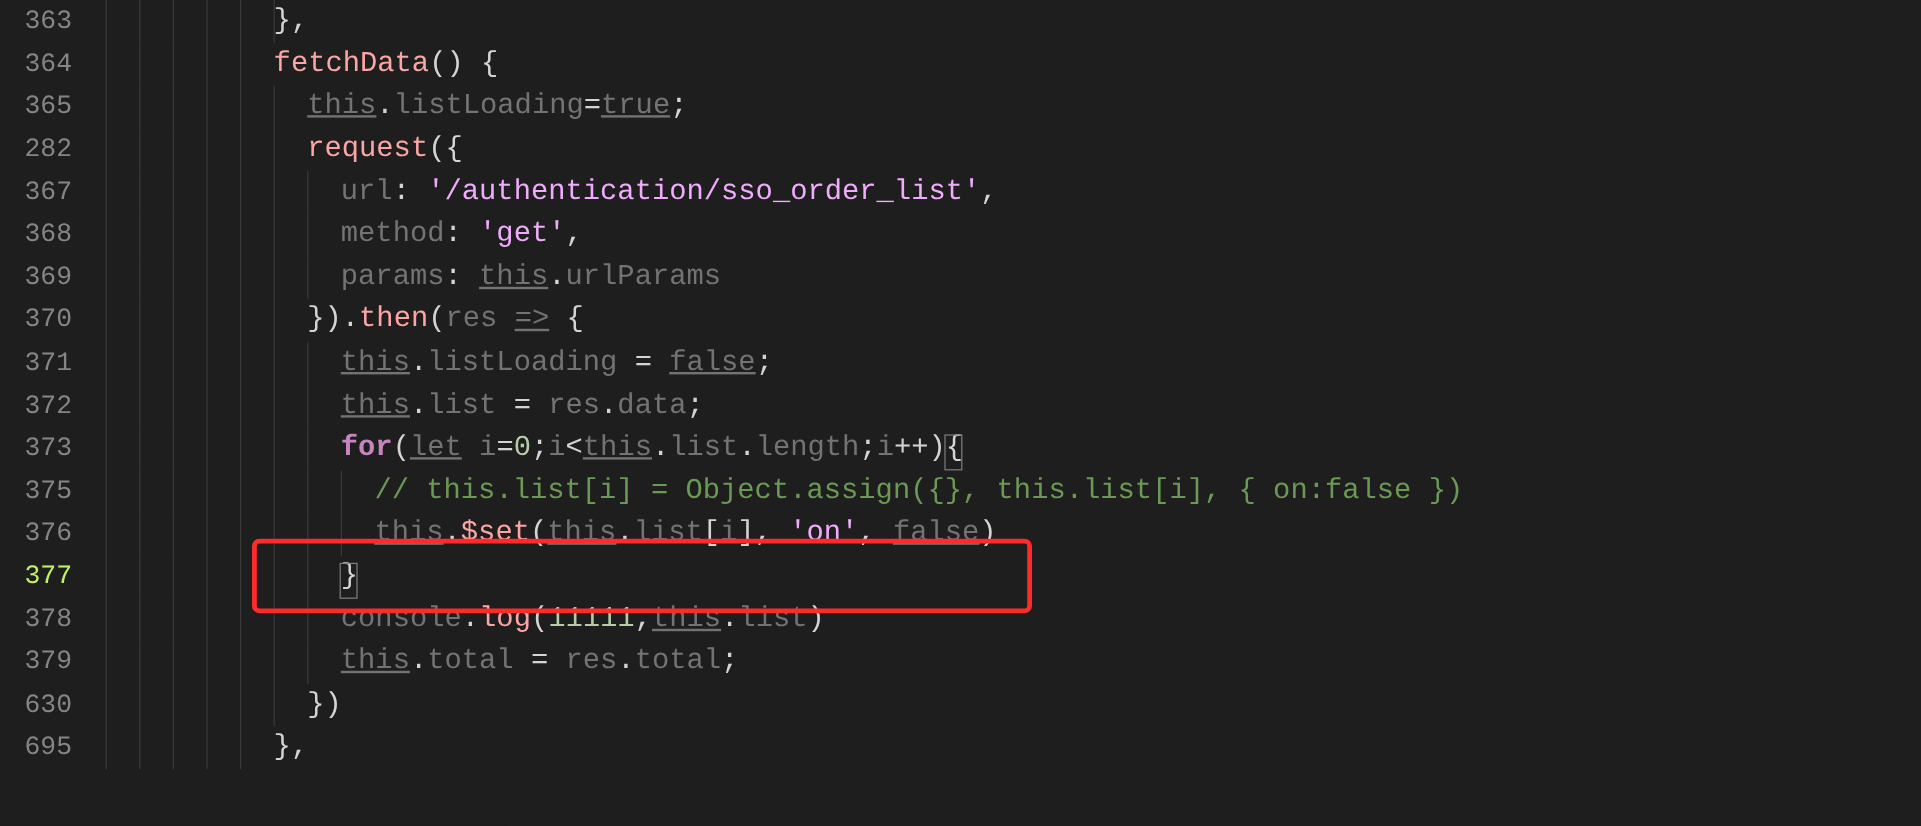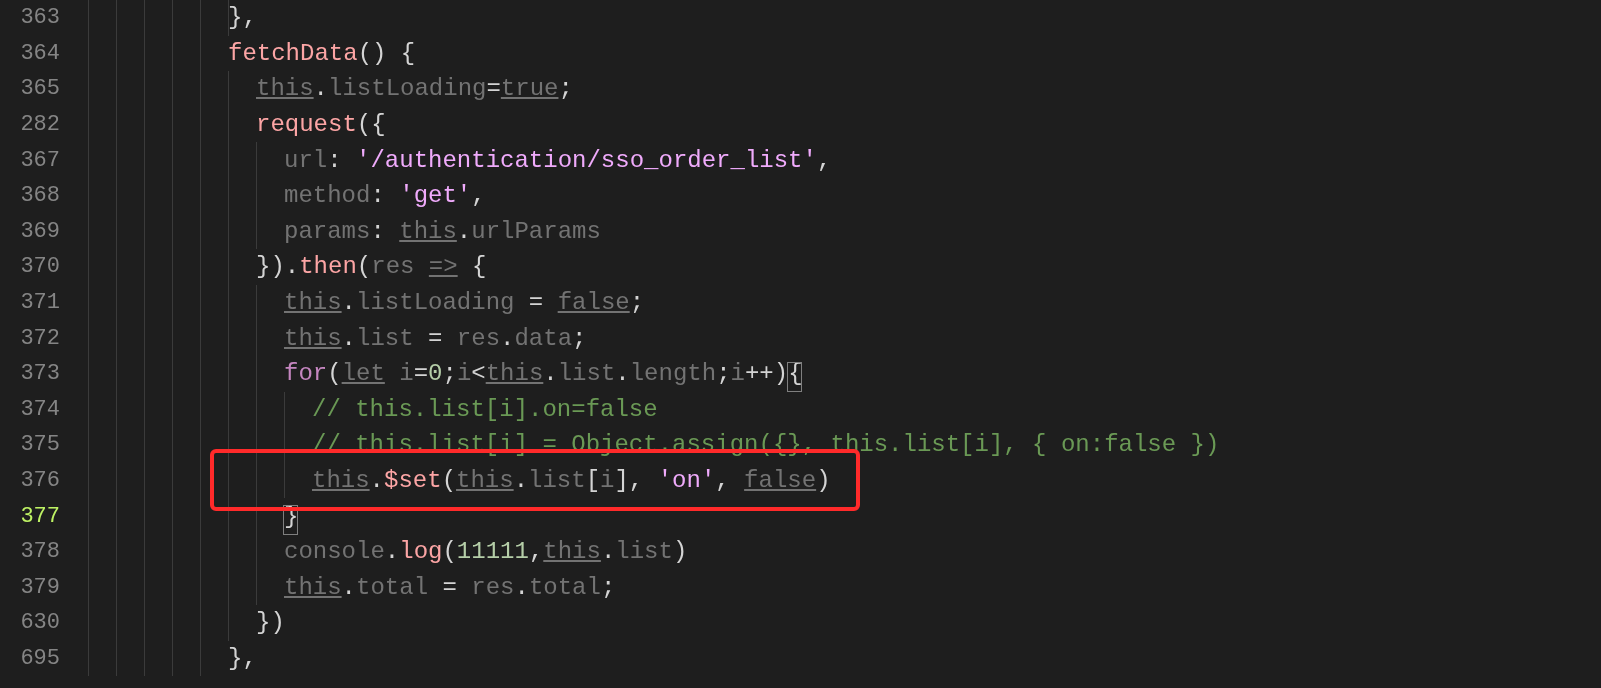--- a/index.html
+++ b/index.html
@@ -62,21 +62,21 @@
   .code span { display: inline; }
 
   
   .tk-key   { color: #737373; text-decoration: underline; }  
   .tk-fn    { color: #fca5a5; }  
   .tk-prop  { color: #737373; }  
   .tk-str   { color: #f0abfc; }  
   .tk-num   { color: #b5cea8; }  
   .tk-pun   { color: #d4d4d4; }  
   .tk-com   { color: #6a9955; }  
-  .tk-ctl   { color: #c586c0; }  
+  .tk-ctl   { color: #c586c0; font-weight: bold; }  
   .bracket-box {
     position: absolute;
     border: 1px solid #7f7f7f;
     width: 15px;
     height: 30px;
     pointer-events: none;
   }
 
   .highlight-box {
     position: absolute;
@@ -94,21 +94,20 @@
     <div class="line"><div class="gutter">364</div><div class="indent-guides"><span class="ig"></span><span class="ig"></span><span class="ig"></span><span class="ig"></span><span class="ig"></span></div><div class="code"><span class="tk-fn">fetchData</span><span class="tk-pun">() {</span></div></div>
     <div class="line"><div class="gutter">365</div><div class="indent-guides"><span class="ig"></span><span class="ig"></span><span class="ig"></span><span class="ig"></span><span class="ig"></span><span class="ig"></span></div><div class="code"><span class="tk-key">this</span><span class="tk-pun">.</span><span class="tk-prop">listLoading</span><span class="tk-pun">=</span><span class="tk-key">true</span><span class="tk-pun">;</span></div></div>
     <div class="line"><div class="gutter">282</div><div class="indent-guides"><span class="ig"></span><span class="ig"></span><span class="ig"></span><span class="ig"></span><span class="ig"></span><span class="ig"></span></div><div class="code"><span class="tk-fn">request</span><span class="tk-pun">({</span></div></div>
     <div class="line"><div class="gutter">367</div><div class="indent-guides"><span class="ig"></span><span class="ig"></span><span class="ig"></span><span class="ig"></span><span class="ig"></span><span class="ig"></span><span class="ig"></span></div><div class="code"><span class="tk-prop">url</span><span class="tk-pun">:</span><span class="tk-pun"> </span><span class="tk-str">'/authentication/sso_order_list'</span><span class="tk-pun">,</span></div></div>
     <div class="line"><div class="gutter">368</div><div class="indent-guides"><span class="ig"></span><span class="ig"></span><span class="ig"></span><span class="ig"></span><span class="ig"></span><span class="ig"></span><span class="ig"></span></div><div class="code"><span class="tk-prop">method</span><span class="tk-pun">:</span><span class="tk-pun"> </span><span class="tk-str">'get'</span><span class="tk-pun">,</span></div></div>
     <div class="line"><div class="gutter">369</div><div class="indent-guides"><span class="ig"></span><span class="ig"></span><span class="ig"></span><span class="ig"></span><span class="ig"></span><span class="ig"></span><span class="ig"></span></div><div class="code"><span class="tk-prop">params</span><span class="tk-pun">:</span><span class="tk-pun"> </span><span class="tk-key">this</span><span class="tk-pun">.</span><span class="tk-prop">urlParams</span></div></div>
     <div class="line"><div class="gutter">370</div><div class="indent-guides"><span class="ig"></span><span class="ig"></span><span class="ig"></span><span class="ig"></span><span class="ig"></span><span class="ig"></span></div><div class="code"><span class="tk-pun">}).</span><span class="tk-fn">then</span><span class="tk-pun">(</span><span class="tk-prop">res</span><span class="tk-pun"> </span><span class="tk-key">=&gt;</span><span class="tk-pun"> {</span></div></div>
     <div class="line"><div class="gutter">371</div><div class="indent-guides"><span class="ig"></span><span class="ig"></span><span class="ig"></span><span class="ig"></span><span class="ig"></span><span class="ig"></span><span class="ig"></span></div><div class="code"><span class="tk-key">this</span><span class="tk-pun">.</span><span class="tk-prop">listLoading</span><span class="tk-pun"> = </span><span class="tk-key">false</span><span class="tk-pun">;</span></div></div>
     <div class="line"><div class="gutter">372</div><div class="indent-guides"><span class="ig"></span><span class="ig"></span><span class="ig"></span><span class="ig"></span><span class="ig"></span><span class="ig"></span><span class="ig"></span></div><div class="code"><span class="tk-key">this</span><span class="tk-pun">.</span><span class="tk-prop">list</span><span class="tk-pun"> = </span><span class="tk-prop">res</span><span class="tk-pun">.</span><span class="tk-prop">data</span><span class="tk-pun">;</span></div></div>
     <div class="line"><div class="gutter">373</div><div class="indent-guides"><span class="ig"></span><span class="ig"></span><span class="ig"></span><span class="ig"></span><span class="ig"></span><span class="ig"></span><span class="ig"></span></div><div class="code"><span class="tk-ctl">for</span><span class="tk-pun">(</span><span class="tk-key">let</span><span class="tk-pun"> </span><span class="tk-prop">i</span><span class="tk-pun">=</span><span class="tk-num">0</span><span class="tk-pun">;</span><span class="tk-prop">i</span><span class="tk-pun">&lt;</span><span class="tk-key">this</span><span class="tk-pun">.</span><span class="tk-prop">list</span><span class="tk-pun">.</span><span class="tk-prop">length</span><span class="tk-pun">;</span><span class="tk-prop">i</span><span class="tk-pun">++)</span><span class="tk-pun" style="position: relative;">{<span class="bracket-box" style="left: -1px; top: 2px;"></span></span></div></div>
-    <div class="line"><div class="gutter">374</div><div class="indent-guides"><span class="ig"></span><span class="ig"></span><span class="ig"></span><span class="ig"></span><span class="ig"></span><span class="ig"></span><span class="ig"></span><span class="ig"></span></div><div class="code"><span class="tk-com">// this.list[i].on=false</span></div></div>
     <div class="line"><div class="gutter">375</div><div class="indent-guides"><span class="ig"></span><span class="ig"></span><span class="ig"></span><span class="ig"></span><span class="ig"></span><span class="ig"></span><span class="ig"></span><span class="ig"></span></div><div class="code"><span class="tk-com">// this.list[i] = Object.assign({}, this.list[i], { on:false })</span></div></div>
     <div class="line"><div class="gutter">376</div><div class="indent-guides"><span class="ig"></span><span class="ig"></span><span class="ig"></span><span class="ig"></span><span class="ig"></span><span class="ig"></span><span class="ig"></span><span class="ig"></span></div><div class="code"><span class="tk-key">this</span><span class="tk-pun">.</span><span class="tk-fn">$set</span><span class="tk-pun">(</span><span class="tk-key">this</span><span class="tk-pun">.</span><span class="tk-prop">list</span><span class="tk-pun">[</span><span class="tk-prop">i</span><span class="tk-pun">], </span><span class="tk-str">'on'</span><span class="tk-pun">, </span><span class="tk-key">false</span><span class="tk-pun">)</span></div></div>
     <div class="line"><div class="gutter current">377</div><div class="indent-guides"><span class="ig"></span><span class="ig"></span><span class="ig"></span><span class="ig"></span><span class="ig"></span><span class="ig"></span><span class="ig"></span></div><div class="code"><span class="tk-pun" style="position: relative;">}<span class="bracket-box" style="left: -1px; top: 2px;"></span></span></div></div>
     <div class="line"><div class="gutter">378</div><div class="indent-guides"><span class="ig"></span><span class="ig"></span><span class="ig"></span><span class="ig"></span><span class="ig"></span><span class="ig"></span><span class="ig"></span></div><div class="code"><span class="tk-prop">console</span><span class="tk-pun">.</span><span class="tk-fn">log</span><span class="tk-pun">(</span><span class="tk-num">11111</span><span class="tk-pun">,</span><span class="tk-key">this</span><span class="tk-pun">.</span><span class="tk-prop">list</span><span class="tk-pun">)</span></div></div>
     <div class="line"><div class="gutter">379</div><div class="indent-guides"><span class="ig"></span><span class="ig"></span><span class="ig"></span><span class="ig"></span><span class="ig"></span><span class="ig"></span><span class="ig"></span></div><div class="code"><span class="tk-key">this</span><span class="tk-pun">.</span><span class="tk-prop">total</span><span class="tk-pun"> = </span><span class="tk-prop">res</span><span class="tk-pun">.</span><span class="tk-prop">total</span><span class="tk-pun">;</span></div></div>
     <div class="line"><div class="gutter">630</div><div class="indent-guides"><span class="ig"></span><span class="ig"></span><span class="ig"></span><span class="ig"></span><span class="ig"></span><span class="ig"></span></div><div class="code"><span class="tk-pun">})</span></div></div>
     <div class="line"><div class="gutter">695</div><div class="indent-guides"><span class="ig"></span><span class="ig"></span><span class="ig"></span><span class="ig"></span><span class="ig"></span></div><div class="code"><span class="tk-pun">},</span></div></div>
     <div class="highlight-box" title="highlighted-code-region" style="left: 210px; top: 449.272px; width: 650px; height: 61.588px;"></div>
   </div>
 

